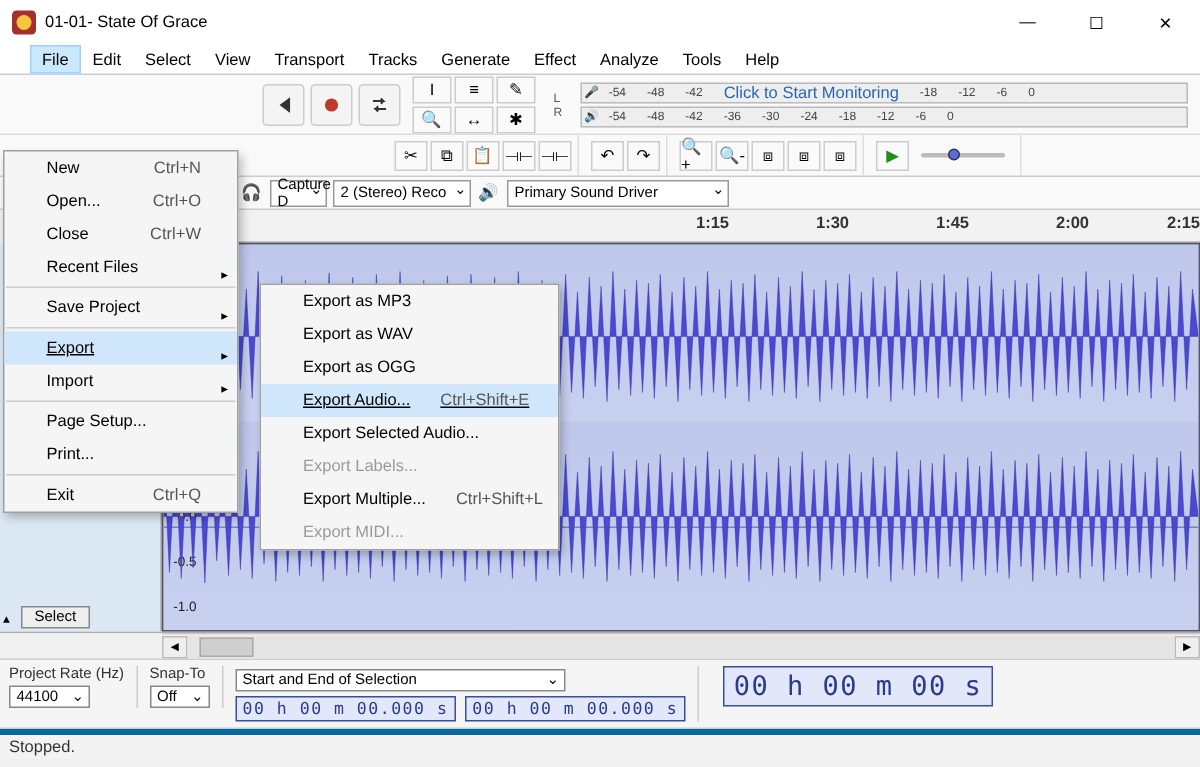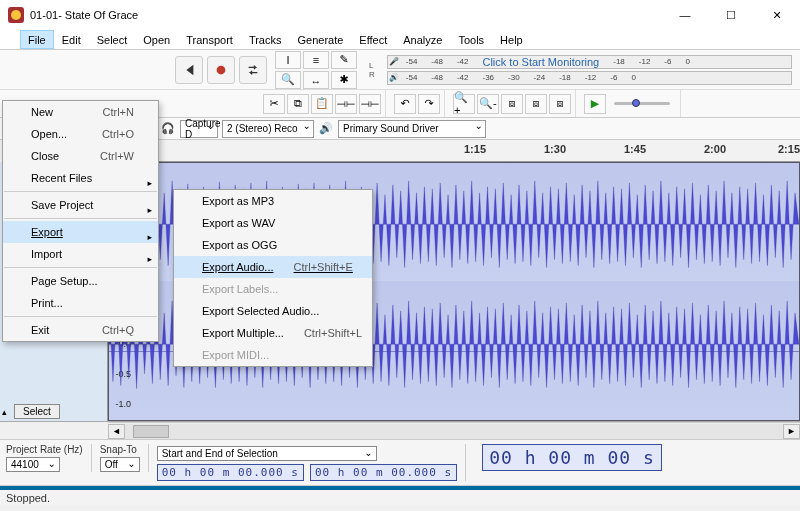--- a/index.html
+++ b/index.html
@@ -106,21 +106,21 @@
     <div class="winbtn">―</div>
     <div class="winbtn">☐</div>
     <div class="winbtn close">✕</div>
   </div>
 </div>
 
 <div class="menubar">
   <div class="mitem open">File</div>
   <div class="mitem">Edit</div>
   <div class="mitem">Select</div>
-  <div class="mitem">Open</div>
+  <div class="mitem">View</div>
   <div class="mitem">Transport</div>
   <div class="mitem">Tracks</div>
   <div class="mitem">Generate</div>
   <div class="mitem">Effect</div>
   <div class="mitem">Analyze</div>
   <div class="mitem">Tools</div>
   <div class="mitem">Help</div>
 </div>
 
 <div class="toolarea">
@@ -270,25 +270,25 @@
     <div class="row">
         <span>Export as WAV</span>
       </div>
     <div class="row">
         <span>Export as OGG</span>
       </div>
     <div class="row hl">
         <span>Export Audio...</span>
         <span class="shortcut">Ctrl+Shift+E</span>
       </div>
+    <div class="row">
+        <span>Export Selected Audio...</span>
+      </div>
     <div class="row disabled">
         <span>Export Labels...</span>
-      </div>
-    <div class="row">
-        <span>Export Selected Audio...</span>
       </div>
     <div class="row">
         <span>Export Multiple...</span>
         <span class="shortcut">Ctrl+Shift+L</span>
       </div>
     <div class="row disabled">
         <span>Export MIDI...</span>
       </div>
   </div>
 </div>

